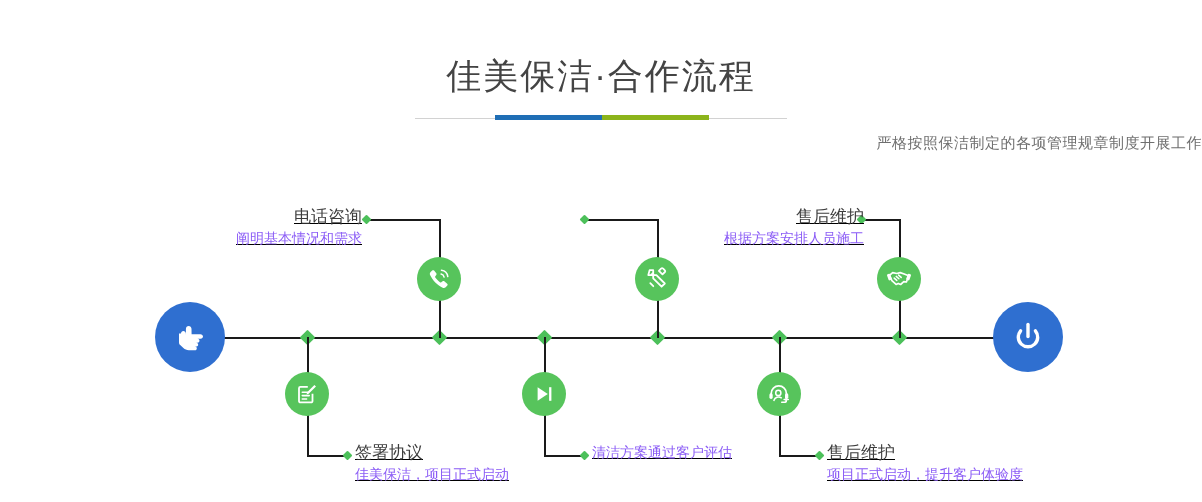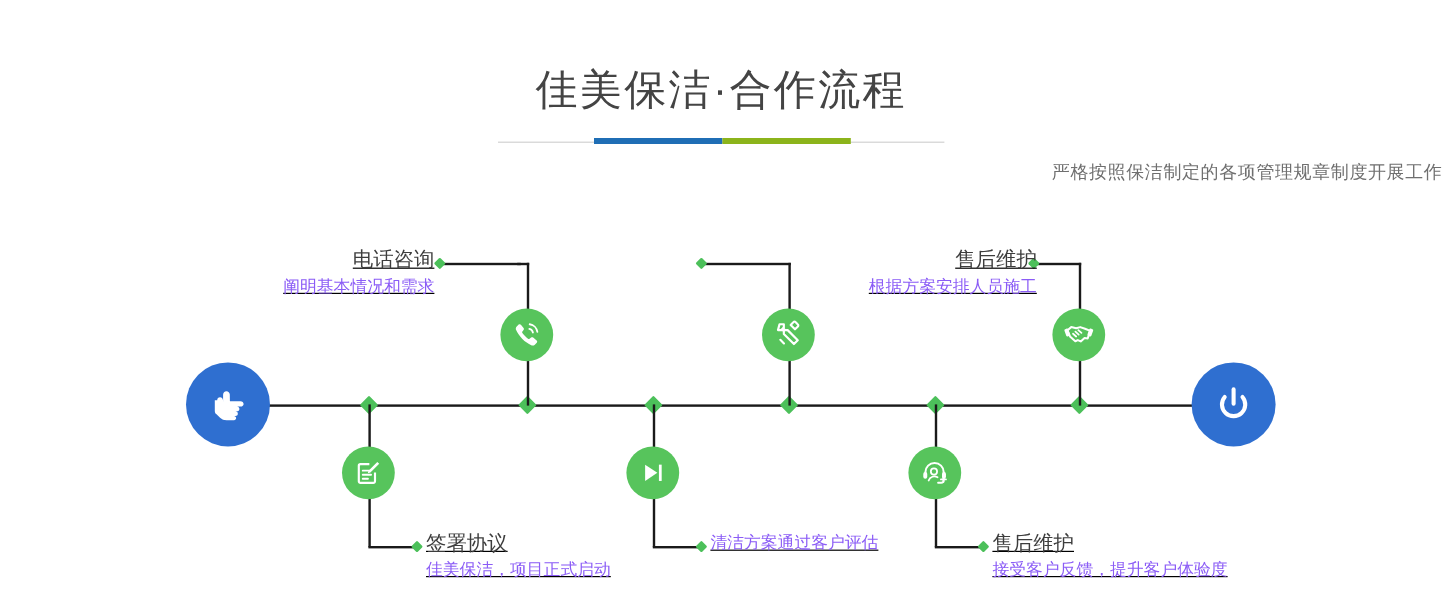--- a/index.html
+++ b/index.html
@@ -202,16 +202,16 @@
         <path fill="none" stroke="#ffffff" stroke-width="1.5" stroke-linecap="round" d="M20.4 17.9v1.3a2.1 2.1 0 0 1-2.1 2.1h-2.6"></path>
         <circle cx="12.3" cy="11.9" r="2.6" fill="none" stroke="#ffffff" stroke-width="1.5"></circle>
         <path fill="none" stroke="#ffffff" stroke-width="1.5" stroke-linecap="round" d="M7.9 19.4a5 5 0 0 1 7.4-2.6"></path>
         <line x1="18.1" y1="18.5" x2="22.3" y2="18.5" stroke="#ffffff" stroke-width="1.5" stroke-linecap="round"></line>
         <line x1="20.2" y1="16.4" x2="20.2" y2="20.6" stroke="#ffffff" stroke-width="1.5" stroke-linecap="round"></line>
       </svg>
     </span>
   </div>
   <div class="label bottom" style="left:827px;top:426px;">
     <div class="lt">售后维护</div>
-    <div class="ld">接受客户反馈，提升客户体验度</div>
+    <div class="ld">项目正式启动，提升客户体验度</div>
   </div>
 
 </div>
 
 </body></html>

